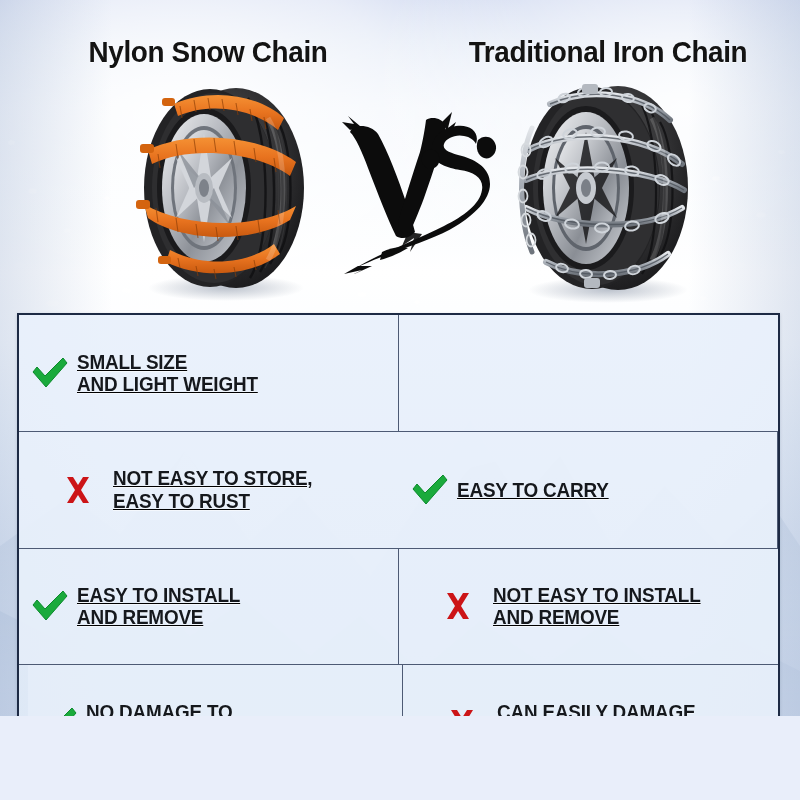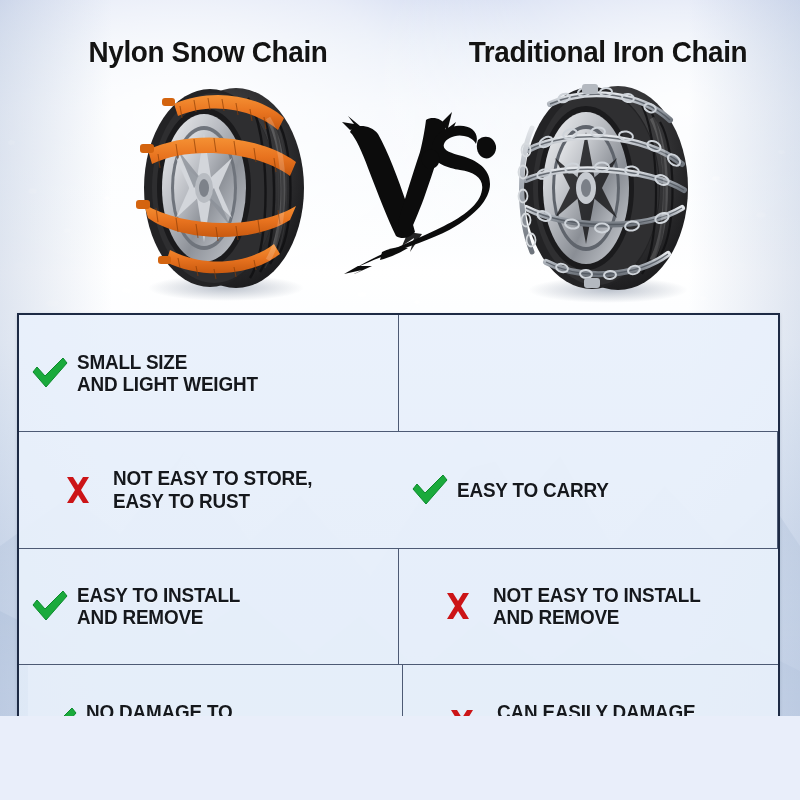--- a/index.html
+++ b/index.html
@@ -60,21 +60,21 @@
   #vs{position:absolute;left:338px;top:106px;width:166px;height:168px;}
   #vs svg{width:100%;height:100%;display:block;}
 
   
   #table{
     position:absolute;left:17px;top:313px;width:763px;height:470px;
     border:2px solid #1d2a44;
     box-sizing:border-box;
     background:linear-gradient(180deg, rgba(232,240,251,.90) 0%, rgba(230,239,250,.86) 45%, rgba(228,238,250,.80) 100%);
     box-shadow:0 1px 3px rgba(40,60,95,.18);
-    display:flex;flex-direction:column;
+    display:flex;flex-direction:column;text-decoration:underline;
   }
   .trow{
     flex:1 1 0;display:flex;min-height:0;
     border-bottom:1px solid #4d5a74;
     background:rgba(234,241,251,.55);
   }
   .trow:last-child{border-bottom:none;margin-left:9px;}
   .tcell{
     flex:0 0 50%;box-sizing:border-box;
     display:flex;align-items:center;

